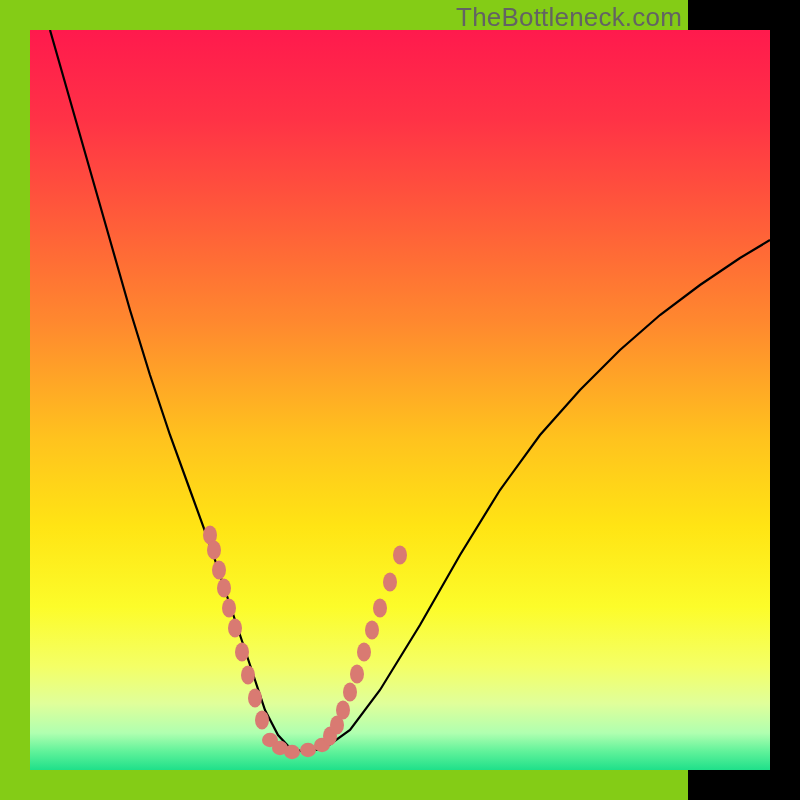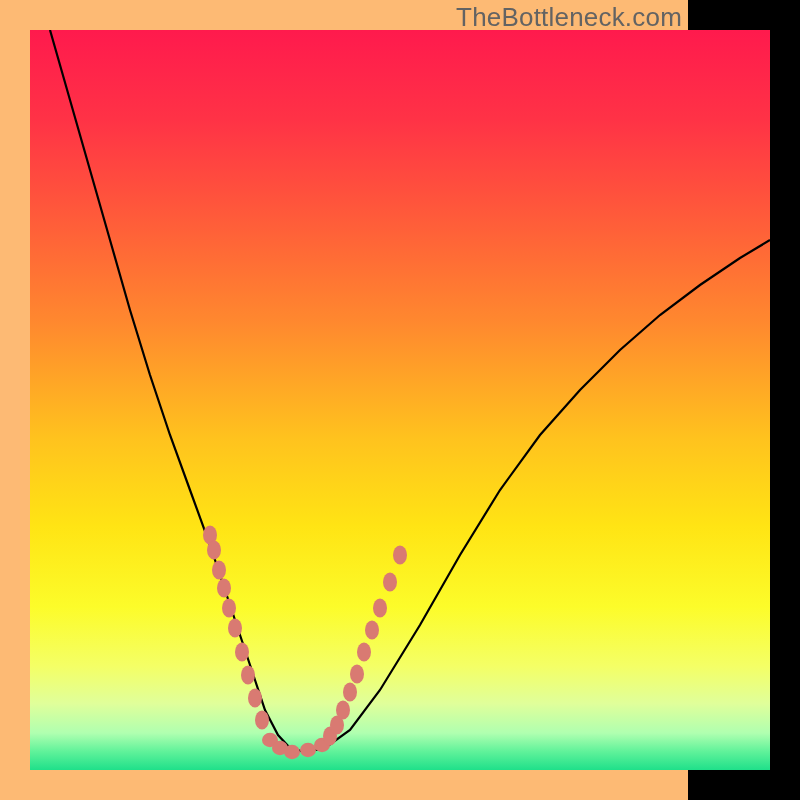--- a/index.html
+++ b/index.html
@@ -10,21 +10,21 @@
     overflow: hidden;
     background: #000;
     font-family: Arial, Helvetica, sans-serif;
   }
   .frame {
     position: absolute;
     left: 0;
     top: 0;
     width: 688px;
     height: 800px;
-    background: #fdba74;
+    background: #84cc16;
   }
   .plot-area {
     position: absolute;
     left: 30px;
     top: 30px;
     width: 740px;
     height: 740px;
     overflow: hidden;
   }
   .gradient-bg {

